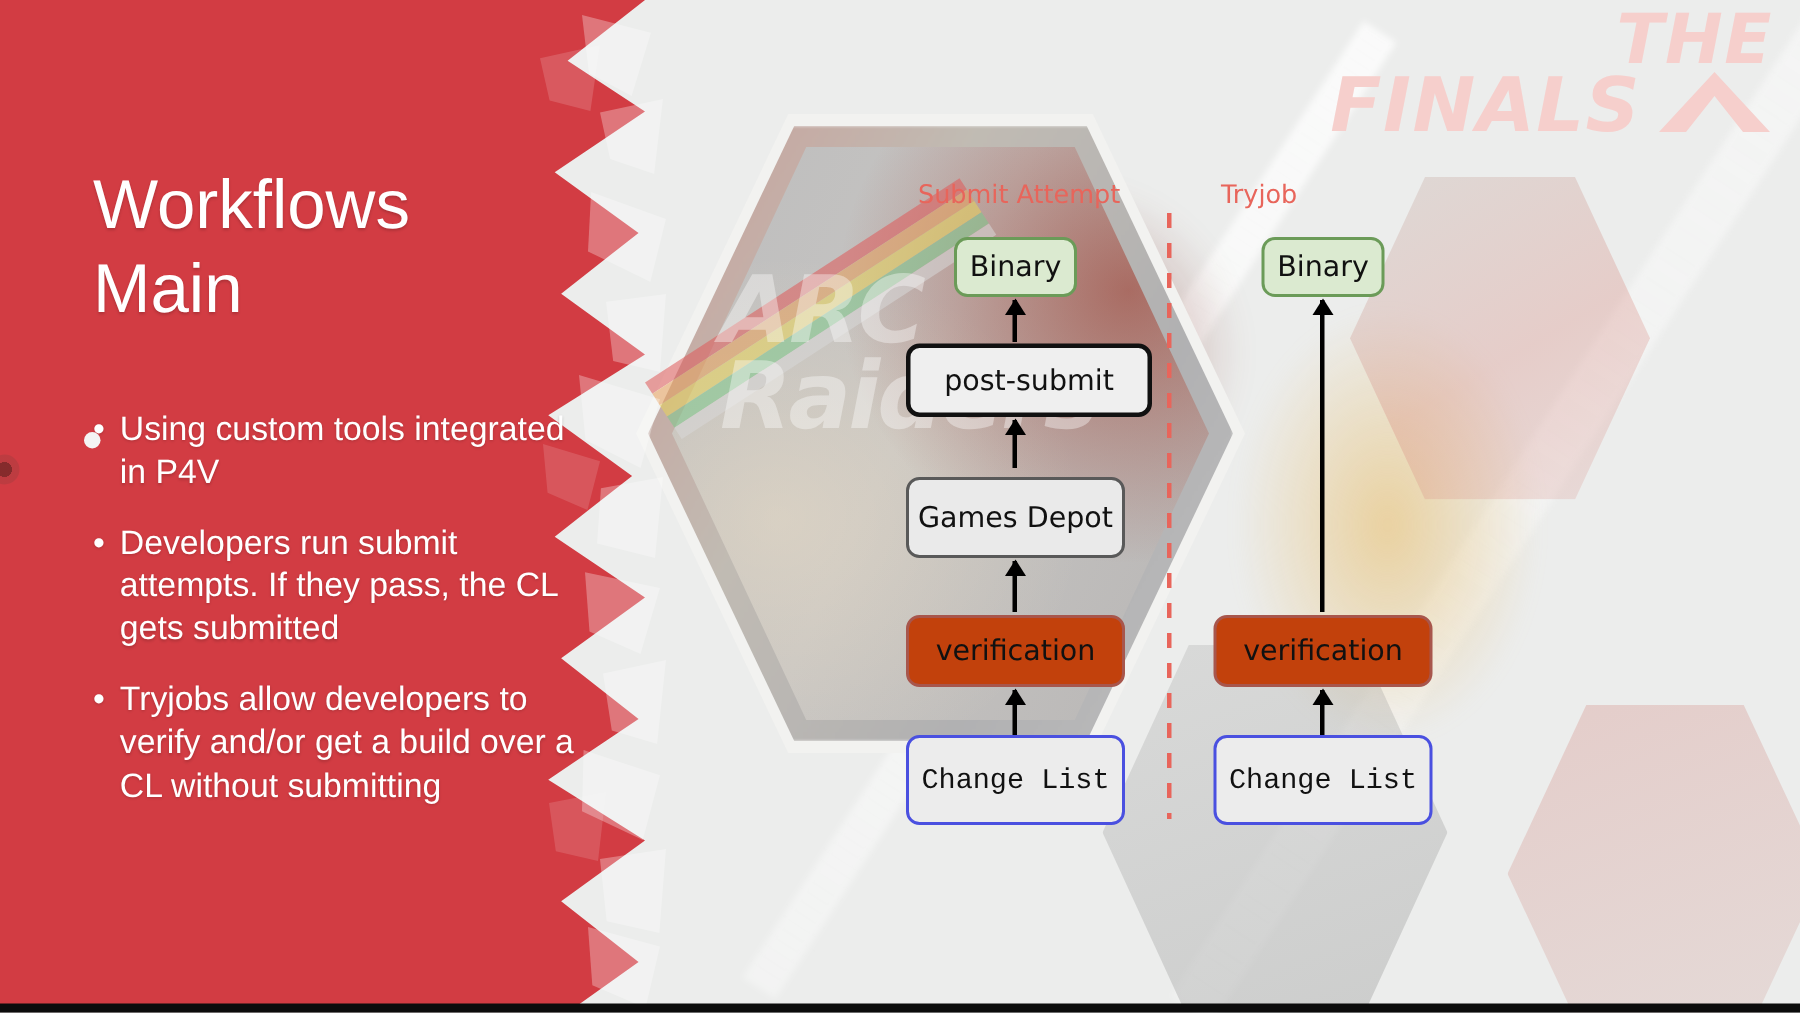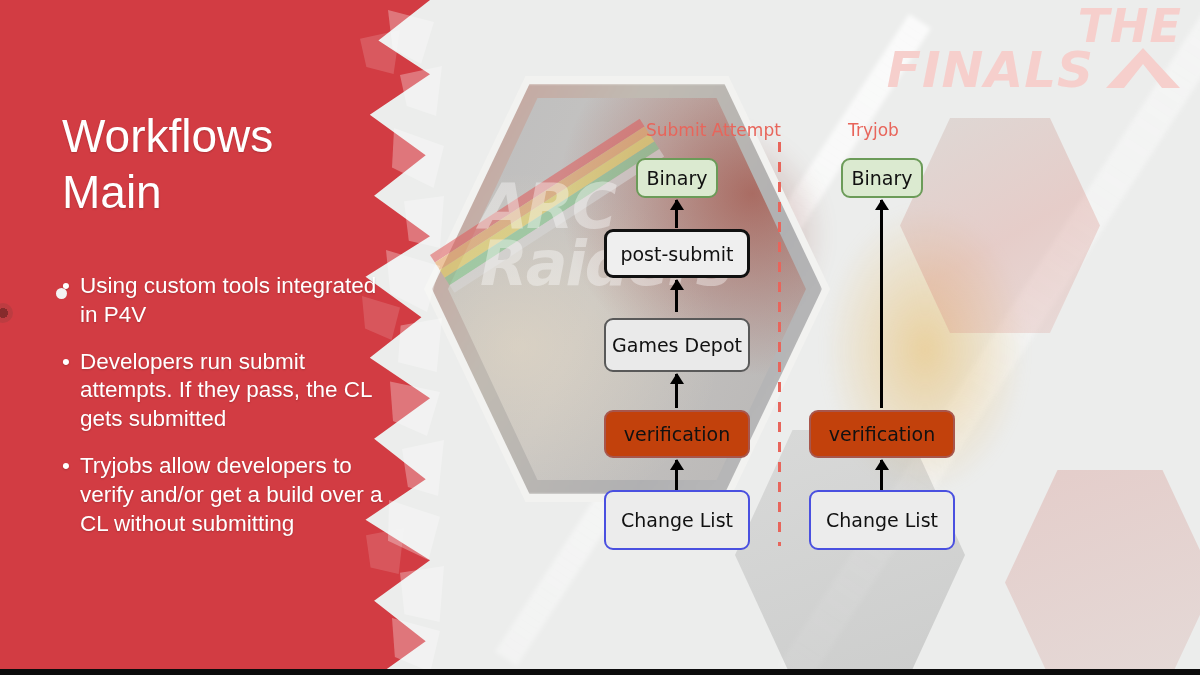--- a/index.html
+++ b/index.html
@@ -143,42 +143,41 @@
   .bullet .dot { flex:0 0 auto; line-height:1.28; }
   .bullet .txt { flex:1 1 auto; }
 
   
   .col-label {
     position:absolute;
     color:#e8655b;
     font-size:17px;
     font-family:"DejaVu Sans", sans-serif;
     white-space:nowrap;
-    margin-left:34px;
   }
   .divider {
     position:absolute; left:778px; top:142px; width:3px; height:404px;
     background:repeating-linear-gradient(
       to bottom, #e8655b 0 10px, rgba(0,0,0,0) 10px 20px);
   }
   .node {
     position:absolute;
     display:flex; align-items:center; justify-content:center;
     border-radius:9px;
     font-family:"DejaVu Sans", sans-serif;
     font-size:19px;
     color:#111;
     background:#ececec;
     white-space:nowrap;
   }
   .node.binary   { background:#dbead0; border:2.5px solid #6b9b58; }
   .node.post     { background:#efefef; border:3px solid #111; }
   .node.depot    { background:#eaeaea; border:2.5px solid #595959; }
   .node.verif    { background:#c2410c; border:2.5px solid #a8564c; }
-  .node.cl       { background:#ececec; border:2.5px solid #4a50e0; }
+  .node.cl       { background:#ececec; border:2.5px solid #4a50e0;font-family:Liberation Mono, monospace; }
 
   .arrow {
     position:absolute;
     width:3px;
     background:#000;
   }
   .arrow::after {
     content:"";
     position:absolute; left:50%; top:-1px;
     transform:translateX(-50%);
@@ -288,21 +287,21 @@
   </div>
 
   <div class="col-label" style="left:612px; top:120px;">Submit Attempt</div>
   <div class="col-label" style="left:814px; top:120px;">Tryjob</div>
 
   <div class="divider"></div>
 
   <div class="node binary" style="left:636px; top:158px; width:82px;  height:40px;">Binary</div>
   <div class="arrow" style="left:675px; top:200px; height:28px;"></div>
 
-  <div class="node post" style="left:604px; top:229px; width:146px; height:49px;text-align:center;">post-submit</div>
+  <div class="node post" style="left:604px; top:229px; width:164px; height:49px;text-align:center;">post-submit</div>
   <div class="arrow" style="left:675px; top:280px; height:32px;"></div>
 
   <div class="node depot" style="left:604px; top:318px; width:146px; height:54px;">Games Depot</div>
   <div class="arrow" style="left:675px; top:374px; height:34px;"></div>
 
   <div class="node verif" style="left:604px; top:410px; width:146px; height:48px;">verification</div>
   <div class="arrow" style="left:675px; top:460px; height:30px;"></div>
 
   <div class="node cl" style="left:604px; top:490px; width:146px; height:60px;">Change List</div>
 

